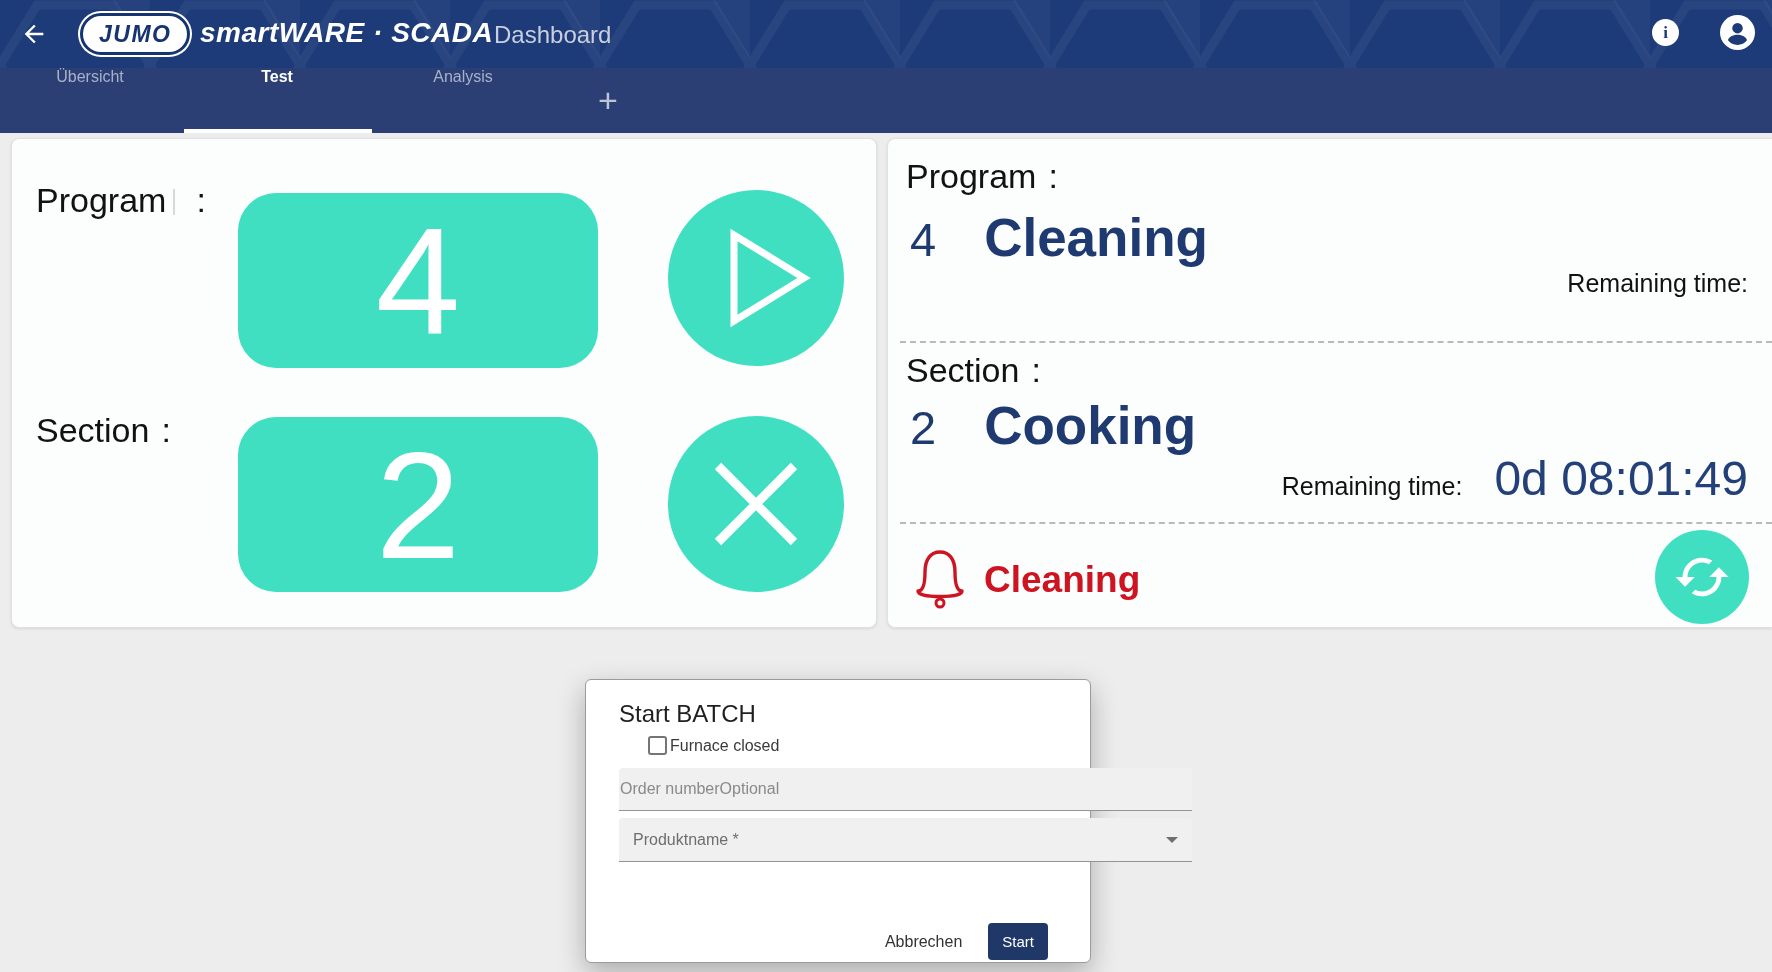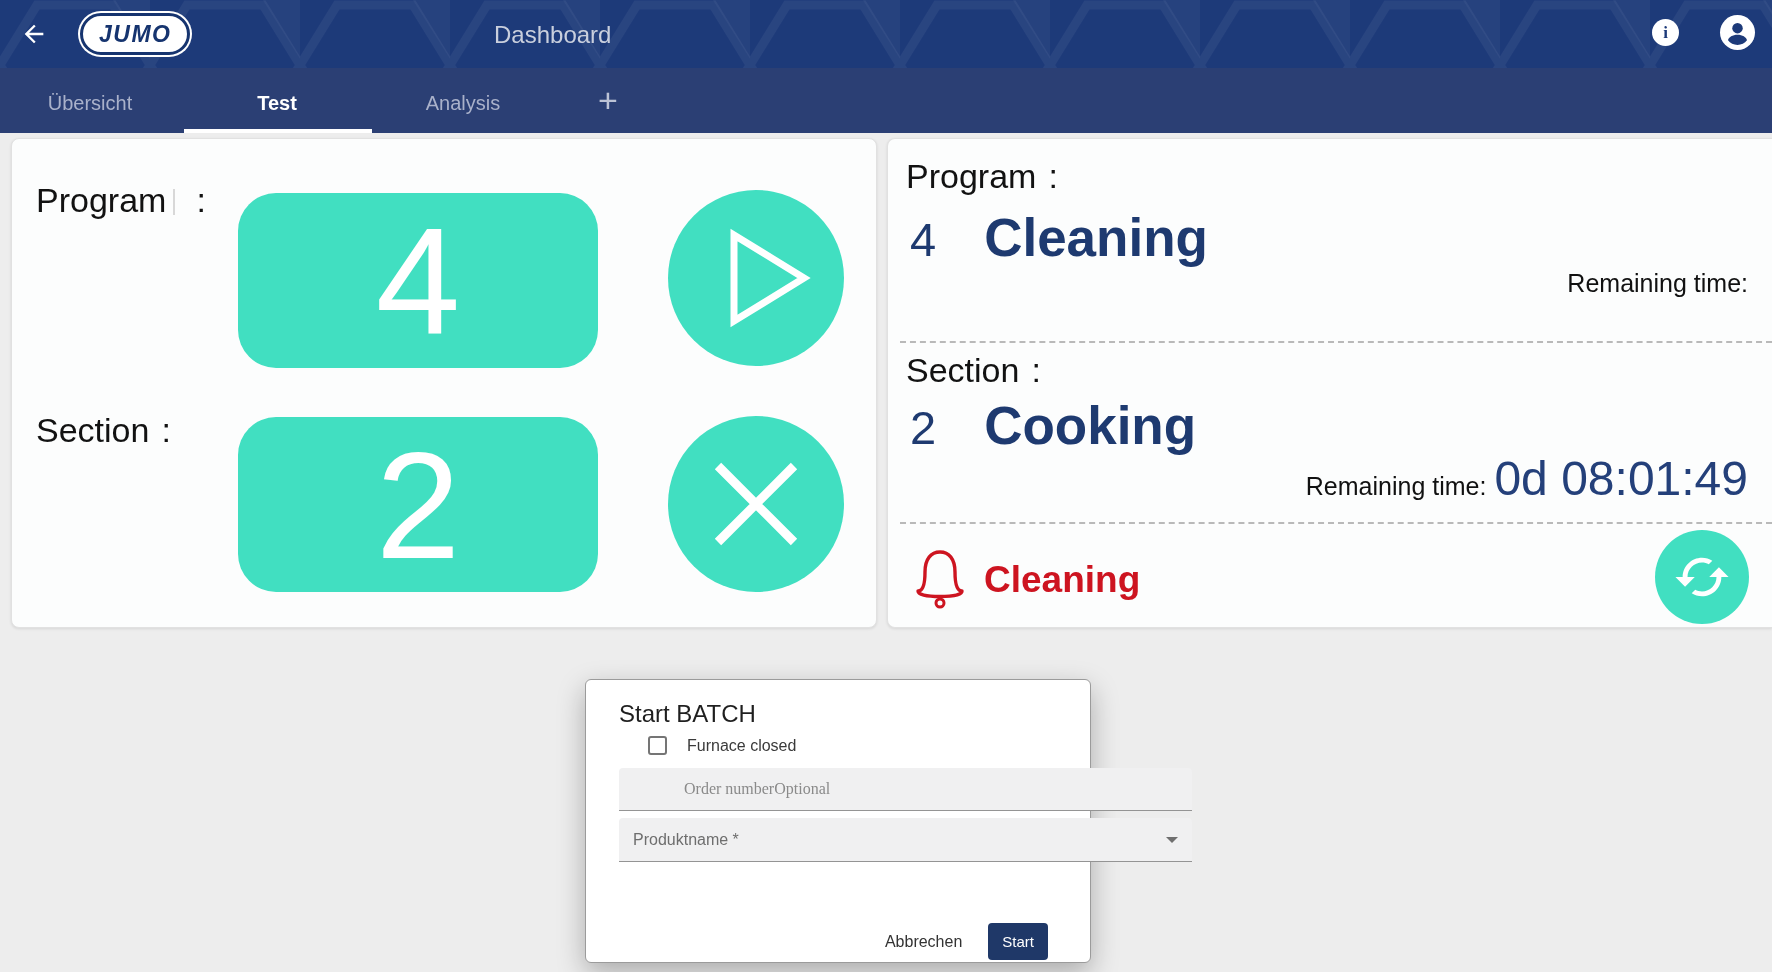--- a/index.html
+++ b/index.html
@@ -19,22 +19,22 @@
   .page-title { position:absolute; left:494px; top:21px; color:#c9cfdd; font-size:24px; }
   .info-btn { position:absolute; left:1652px; top:19px; width:27px; height:27px; border-radius:50%;
               background:#fff; color:#1d3a79; display:flex; align-items:center; justify-content:center;
               font-size:17px; font-weight:bold; font-family:"Liberation Serif", serif; cursor:pointer; }
   .account-btn { position:absolute; left:1720px; top:15px; width:35px; height:35px; border-radius:50%;
                  background:#fff; cursor:pointer; }
   .account-btn svg { position:absolute; inset:0; }
 
   
   .tabbar { position:absolute; left:0; top:68px; width:1772px; height:65px; background:#2b3f74; }
-  .tab { position:absolute; top:0; height:47px; display:flex; align-items:flex-end; justify-content:center;
-         color:#a9b1ca; font-size:20px; cursor:pointer; transform:translateX(-50%); padding:0 30px; }
+  .tab { position:absolute; top:0; height:47px; display:flex; align-items:flex-start; justify-content:center;
+         color:#a9b1ca; font-size:16px; cursor:pointer; transform:translateX(-50%); padding:0 30px; }
   .tab.active { color:#ffffff; font-weight:bold; }
   .tab-uebersicht { left:90px; }
   .tab-test { left:277px; }
   .tab-analysis { left:463px; }
   .tab-add { position:absolute; left:590px; top:14px; width:36px; height:36px; color:#bcc3d6;
              font-size:34px; font-weight:300; display:flex; align-items:center; justify-content:center; cursor:pointer; }
   .tab-indicator { position:absolute; left:184px; top:129px; width:188px; height:4px; background:#ffffff; }
   .clock-btn { position:absolute; left:1680px; top:78px; width:28px; height:28px; cursor:pointer; }
   .wrench-btn { position:absolute; left:1726px; top:76px; width:29px; height:29px; cursor:pointer; }
 
@@ -50,41 +50,41 @@
 
   .value-box { position:absolute; left:226px; width:360px; height:175px; background:#41dfc1;
                border-radius:38px; color:#ffffff; font-size:152px; line-height:170px; font-weight:400;
                display:flex; align-items:center; justify-content:center; cursor:pointer; }
   .round-btn { position:absolute; left:656px; width:176px; height:176px; cursor:pointer; }
 
   
   .rp-row { position:absolute; left:22px; display:flex; align-items:baseline; gap:48px; color:#1e3a70; }
   .rp-number { font-size:47px; }
   .rp-name { font-size:53px; font-weight:700; }
-  .remaining { position:absolute; right:24px; display:flex; align-items:baseline; gap:8px; white-space:nowrap; }
+  .remaining { position:absolute; right:24px; display:flex; align-items:baseline; gap:32px; white-space:nowrap; }
   .remaining .rlabel { color:#111111; font-size:25px; }
   .remaining .rvalue { color:#24407a; font-size:48px; }
   .dashed-divider { position:absolute; left:12px; right:0; border-top:2px dashed #b9b9b9; }
   .bell-wrap { position:absolute; left:16px; top:398px; width:72px; height:76px; }
   .alarm-text { position:absolute; left:96px; top:420px; color:#cd1420; font-size:37px; font-weight:600; }
   .refresh-btn { position:absolute; left:767px; top:391px; width:94px; height:94px; border-radius:50%;
                  background:#41dfc1; display:flex; align-items:center; justify-content:center; cursor:pointer; }
 
   
   .dialog { position:absolute; left:585px; top:679px; width:506px; height:284px; background:#ffffff;
             border:1px solid #9b9b9b; border-radius:6px; box-shadow:0 10px 28px rgba(0,0,0,0.28); }
   .dialog-title { position:absolute; left:33px; top:20px; font-size:24px; color:#1f1f1f; }
-  .checkbox-row { position:absolute; left:36px; top:56px; display:flex; align-items:flex-end; gap:20px;padding-left:26px; }
+  .checkbox-row { position:absolute; left:36px; top:56px; display:flex; align-items:flex-end; gap:3px;padding-left:26px; }
   .checkbox-box { width:19px; height:19px; border:2px solid #757575; border-radius:3px; background:#fff; cursor:pointer; }
   .checkbox-label { font-size:16px; color:#3a3a3a; }
   .filled-field { position:absolute; left:33px; width:573px; background:#f0f0f1;
                   border-bottom:1px solid #949494; border-radius:4px 4px 0 0; }
   .field-order { top:88px; height:43px; }
   .field-order input { width:100%; height:100%; background:transparent; border:none; outline:none;
-                       font-size:16px; color:#6e6e6e; padding:0 17px; font-family:Liberation Serif, serif;margin-left:48px; }
+                       font-size:16px; color:#6e6e6e; padding:0 1px; font-family:Liberation Sans, sans-serif; }
   .field-order input::placeholder { color:#8a8a8a; opacity:1; }
   .field-product { top:138px; height:44px; display:flex; align-items:center; justify-content:space-between;
                    padding:0 14px; cursor:pointer; }
   .field-product .select-label { font-size:16px; color:#6e6e6e; }
   .caret-down { width:0; height:0; border-left:6px solid transparent; border-right:6px solid transparent;
                 border-top:6px solid #6f6f6f; }
   .dialog-actions { position:absolute; top:243px; right:42px; display:flex; align-items:center; gap:26px; }
   .btn-text { font-size:16px; color:#333333; background:none; border:none; cursor:pointer;
               font-family:"Liberation Sans", sans-serif; }
   .btn-primary { background:#1f3868; color:#ffffff; font-size:15px; padding:10px 14px; border:none;
@@ -106,20 +106,21 @@
       <rect width="100%" height="100%" fill="url(#hex)"></rect>
     </svg>
     <div class="back-btn">
       <svg viewBox="0 0 24 24" width="28" height="28">
           <path fill="#ffffff" d="M20 11H7.83l5.59-5.59L12 4l-8 8 8 8 1.41-1.41L7.83 13H20v-2z"></path>
         </svg>
     </div>
     <div class="logo-pill">
       <span>JUMO</span>
     </div>
+    <div class="brand-text">smartWARE · SCADA</div>
     <div class="page-title">Dashboard</div>
     <div class="info-btn">i</div>
     <div class="account-btn">
       <svg viewBox="0 0 24 24">
         <circle cx="12" cy="9" r="3.6" fill="#1d3a79"></circle>
         <path d="M12 13.6c-3.3 0-6.1 1.7-6.5 3.7 1.5 2 3.9 3.2 6.5 3.2s5-1.2 6.5-3.2c-.4-2-3.2-3.7-6.5-3.7z" fill="#1d3a79"></path>
       </svg>
     </div>
   </div>
 

